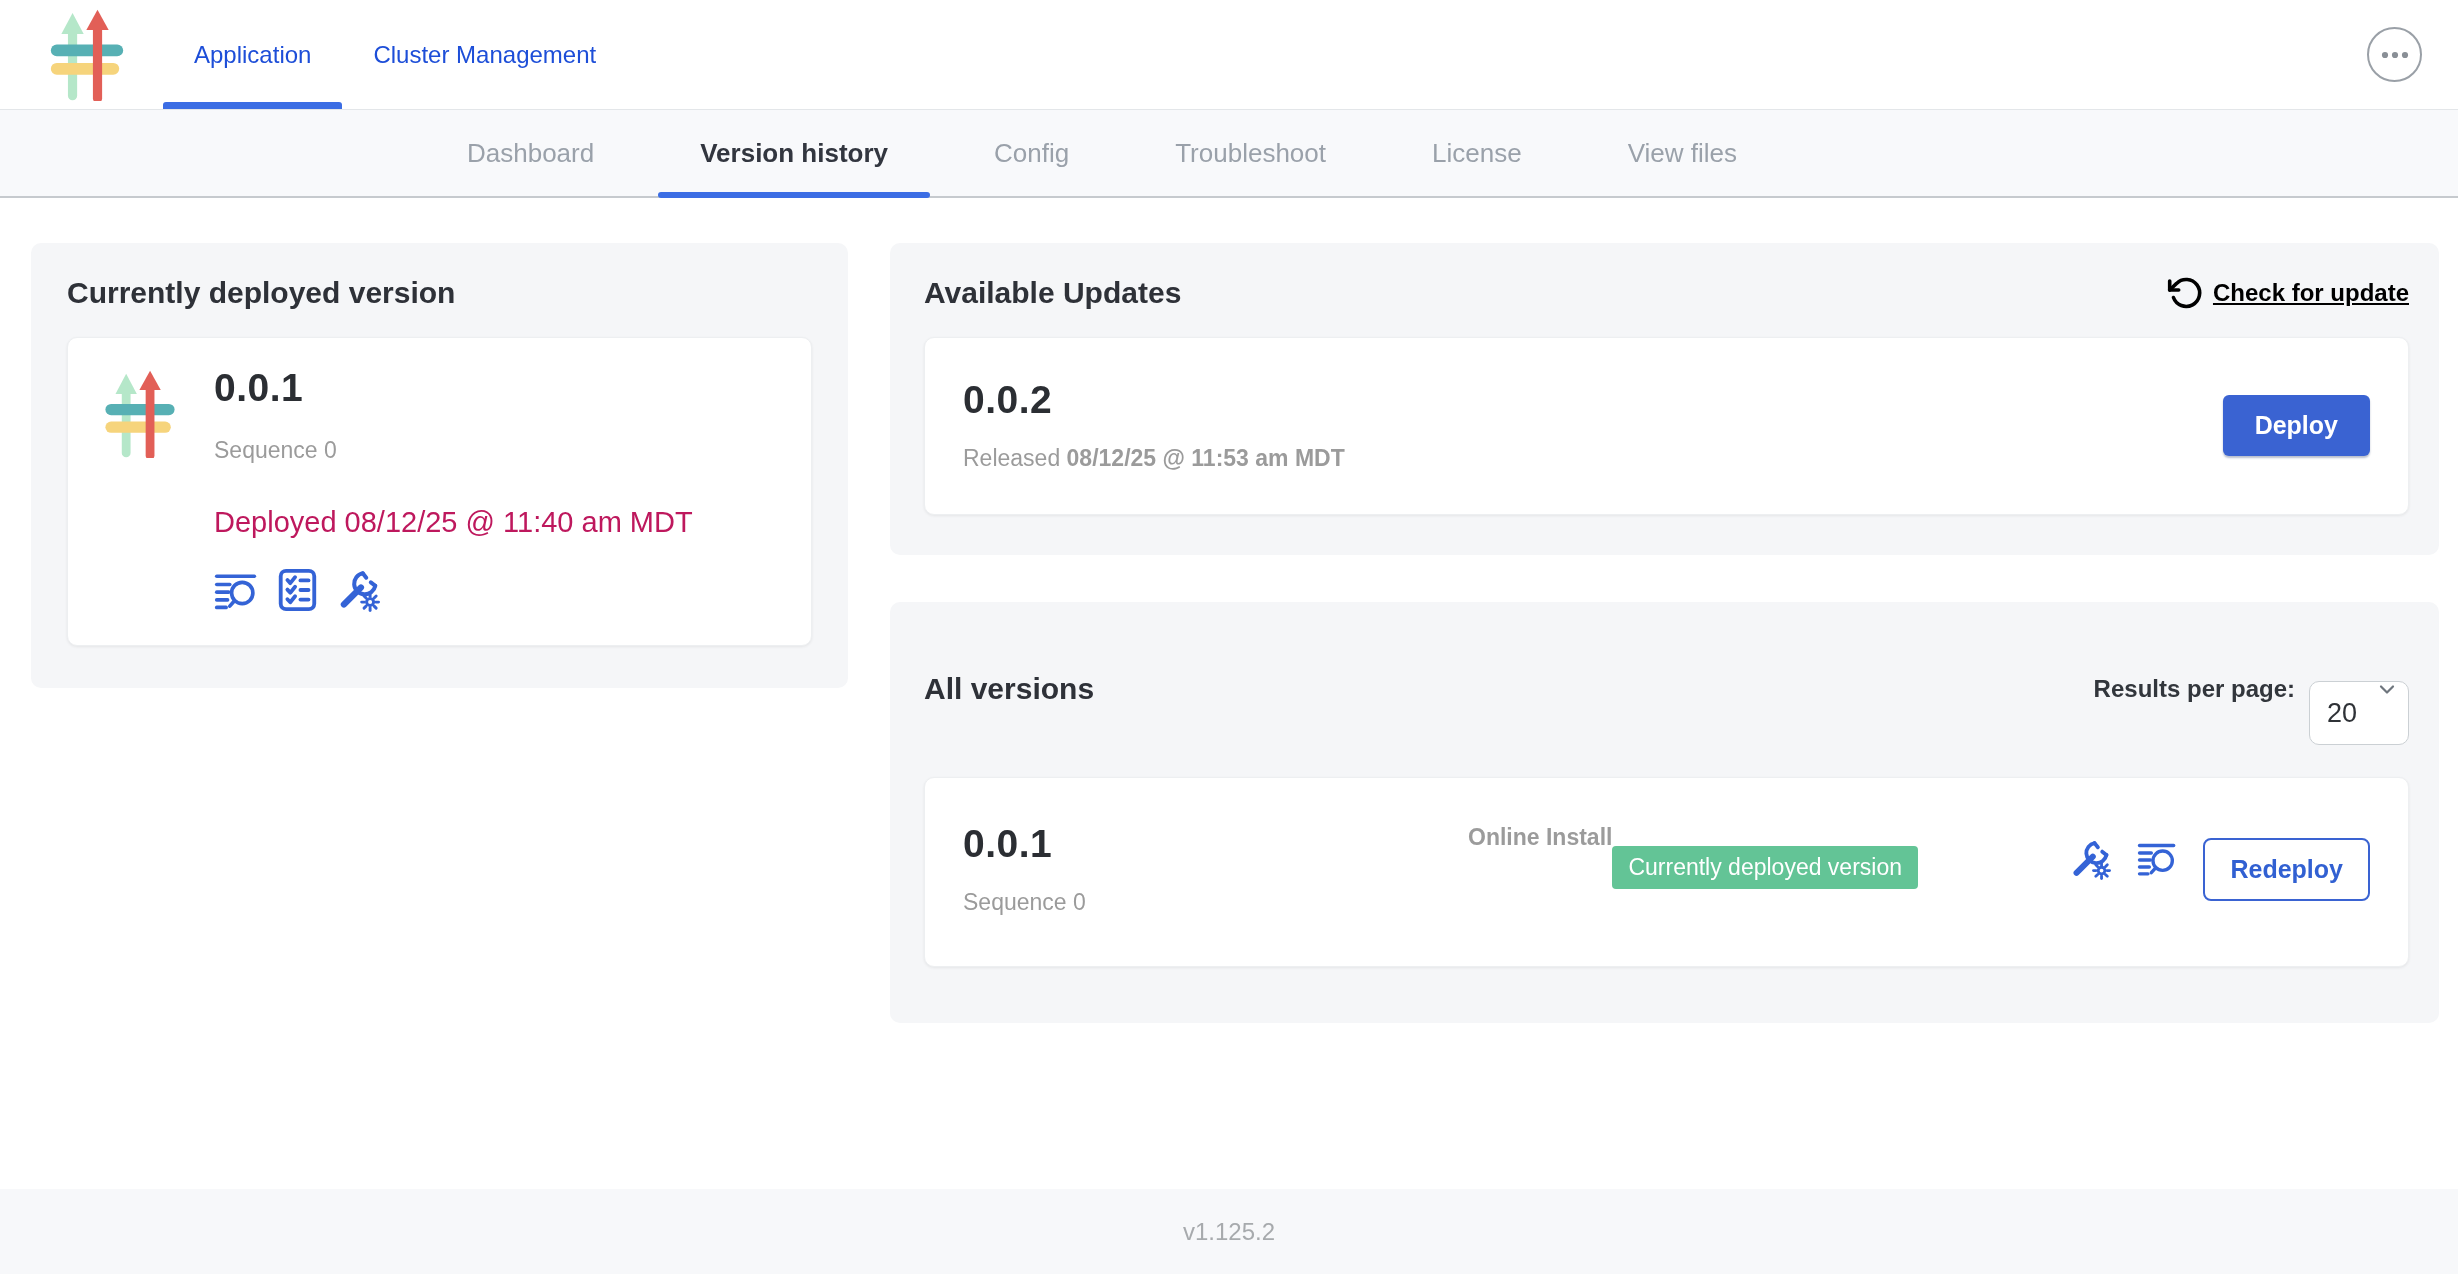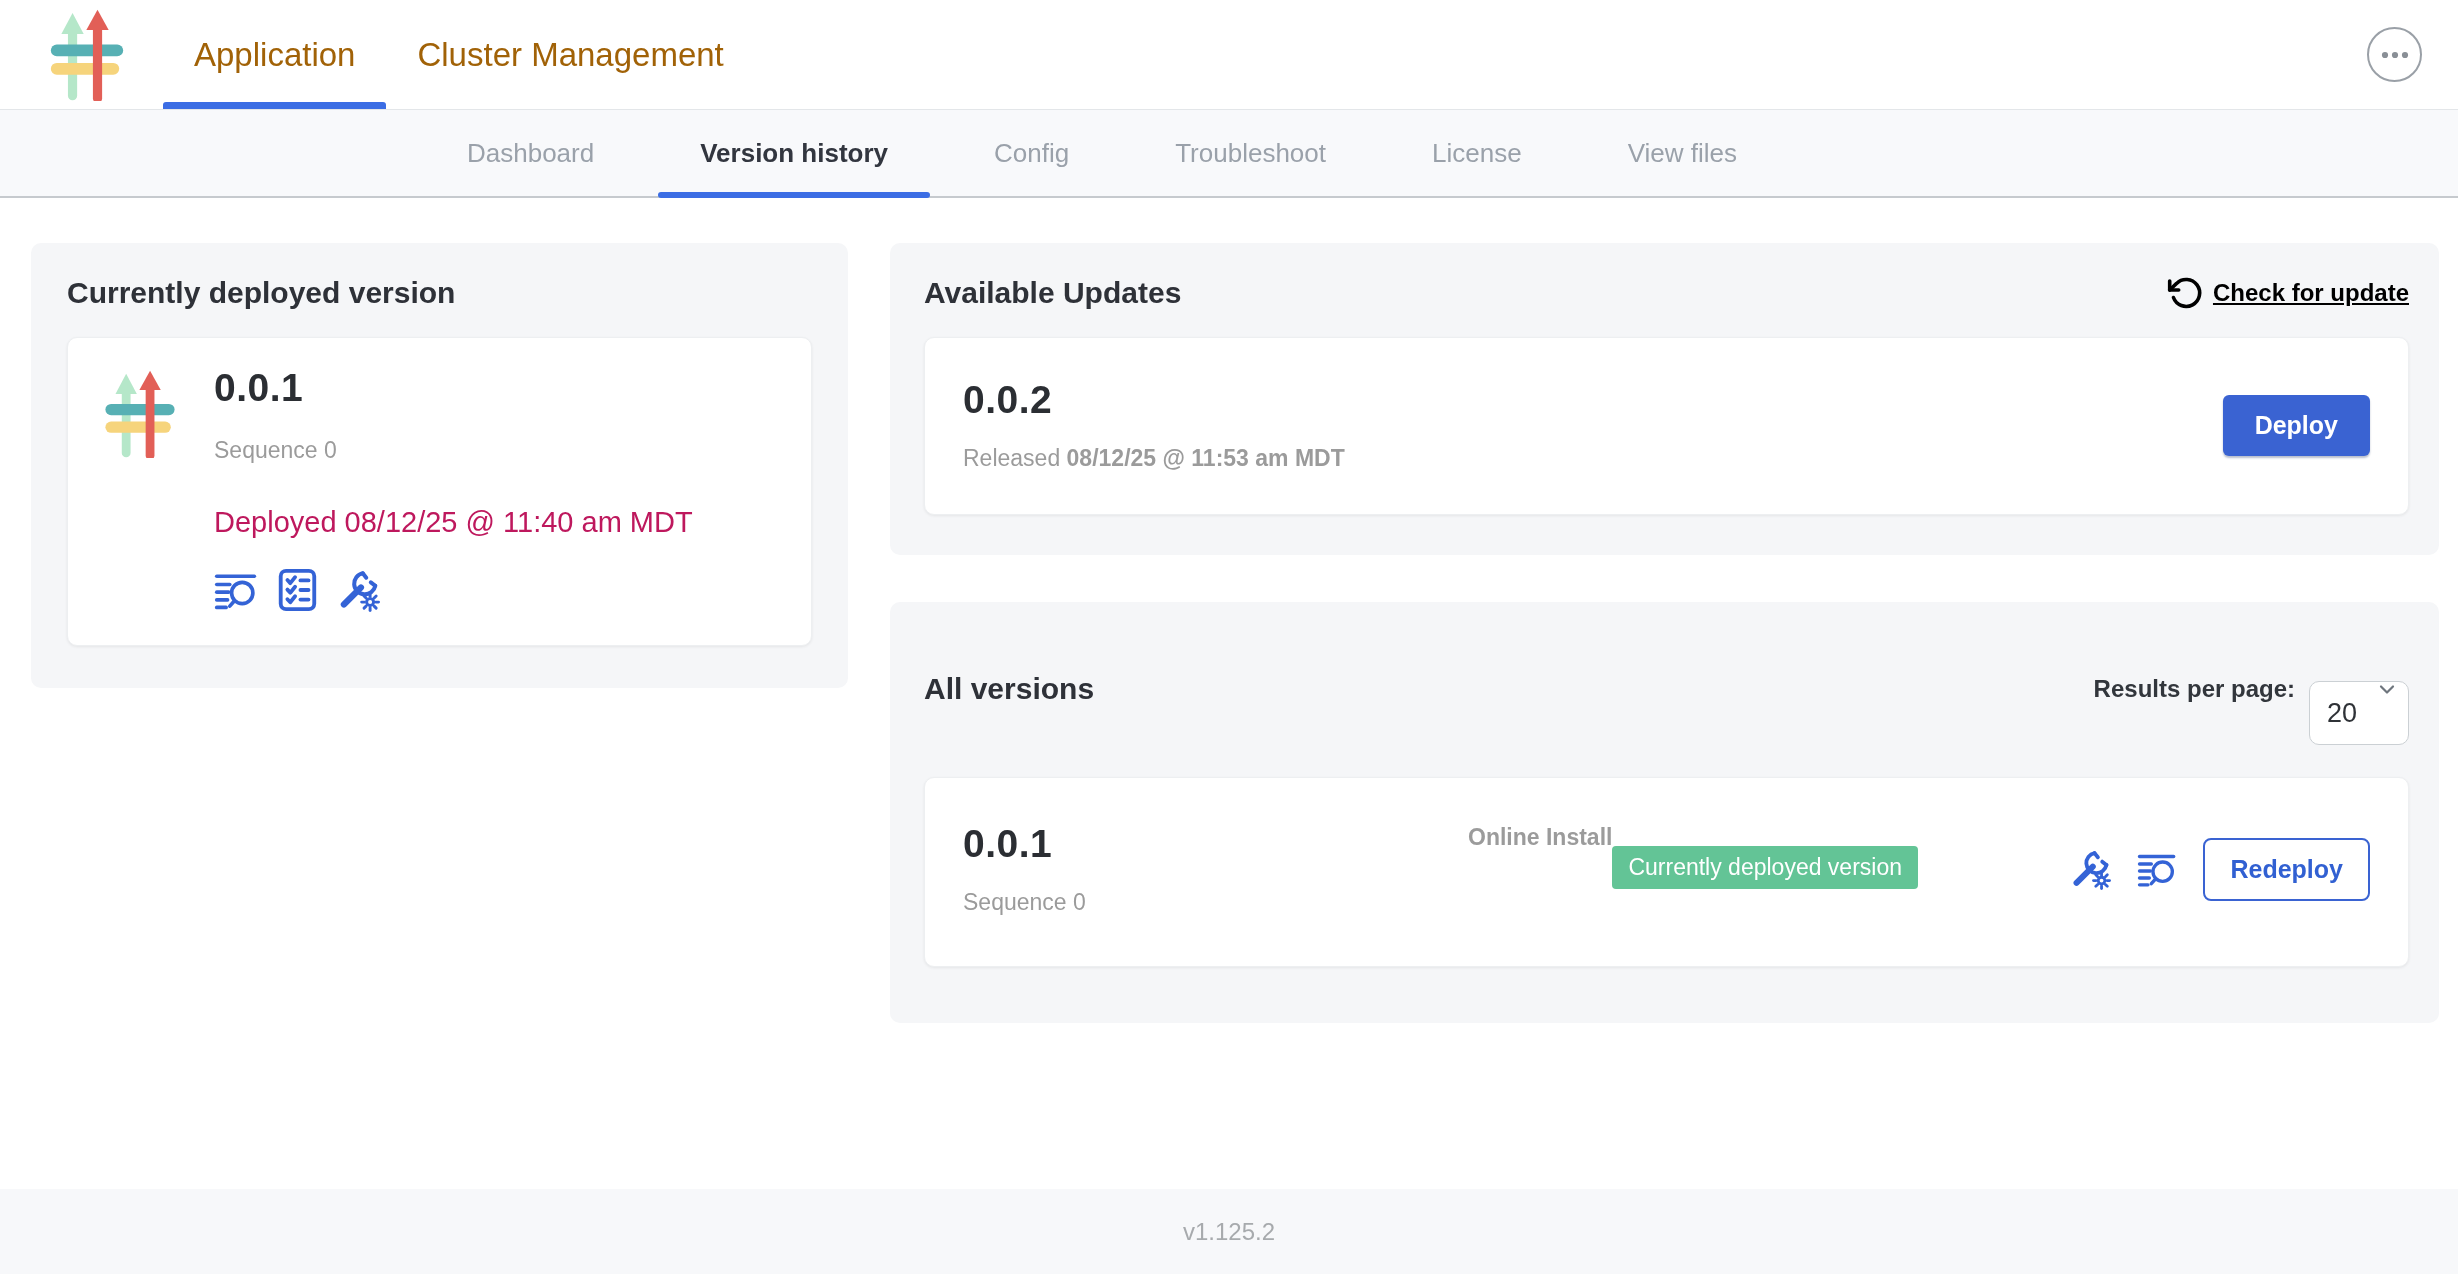--- a/index.html
+++ b/index.html
@@ -16,21 +16,21 @@
   .topnav {
     height:110px; flex:none; background:#fff;
     border-bottom:1px solid #e3e6e9;
     display:flex; align-items:stretch;
     padding-left:47px; position:relative;
   }
   .logo { align-self:center; display:block; }
   .top-tabs { display:flex; margin-left:36px; }
   .top-tab {
     position:relative; display:flex; align-items:center;
-    padding:0 31px; font-size:33px; font-weight:500; color:#a16207;
+    padding:0 31px; font-size:24px; font-weight:500; color:#1d4ed8;
     cursor:pointer;
   }
   .top-tab.active::after {
     content:""; position:absolute; left:0; right:0; bottom:0; height:7px;
     background:#3b6de4; border-radius:3px 3px 0 0;
   }
   .menu-btn {
     margin-left:auto; margin-right:36px; align-self:center;
     width:55px; height:55px; border:2.5px solid #9aa0a7; border-radius:50%;
     background:#fff; display:flex; align-items:center; justify-content:center;
@@ -107,21 +107,21 @@
   .select-wrap .chev { position:absolute; right:10px; top:50%; transform:translateY(-50%); pointer-events:none; color:#6e757d; }
 
   .version-row { padding:46px 38px 50px; display:flex; align-items:flex-start; }
   .v-left { width:505px; flex:none; }
   .v-mid { display:flex; flex-direction:row; align-items:flex-start; }
   .install-type { font-size:23px; font-weight:600; color:#9b9b9b; }
   .badge {
     margin-top:22px; display:inline-block; background:#63c496; color:#fff;
     font-size:23px; padding:8px 16px; border-radius:4px; white-space:nowrap;
   }
-  .v-right { margin-left:auto; display:flex; align-items:center; gap:26px; margin-top:14px; }
+  .v-right { margin-left:auto; display:flex; gap:26px; margin-top:14px; }
   .redeploy-btn {
     background:#fff; color:#3160d2; border:2px solid #3a63d2; border-radius:8px;
     font-family:inherit; font-size:25px; font-weight:700; padding:15px 25px; cursor:pointer;
   }
 
   
   .footer {
     height:85px; flex:none; background:#f7f8fa;
     display:flex; align-items:center; justify-content:center;
     font-size:24px; color:#a7aaad;

